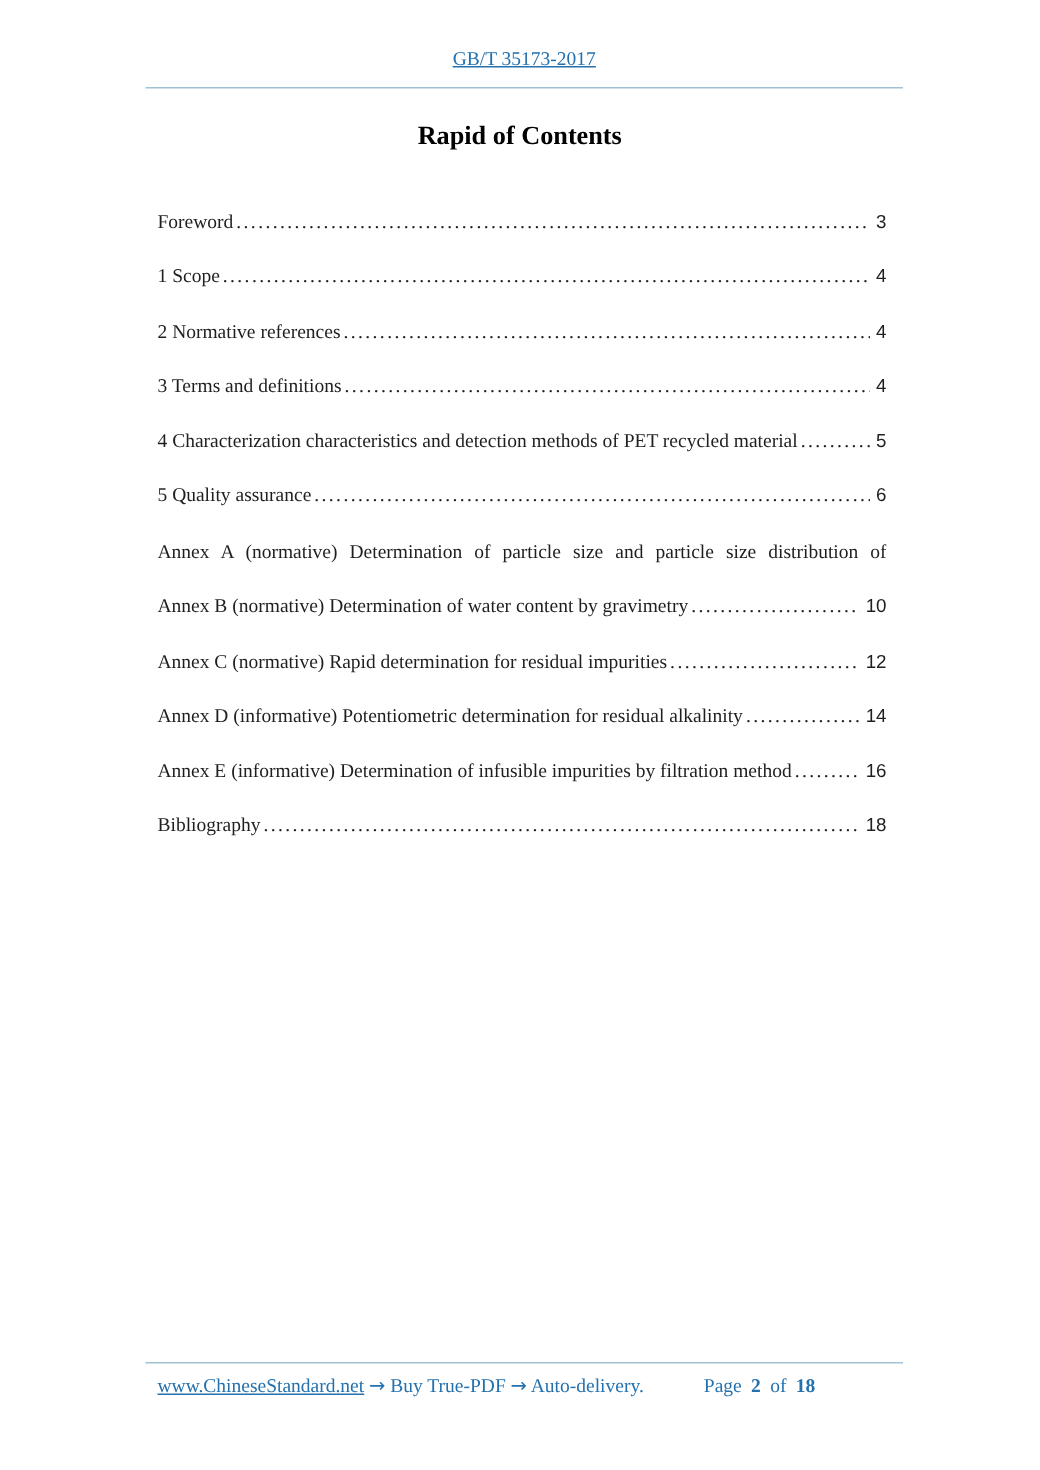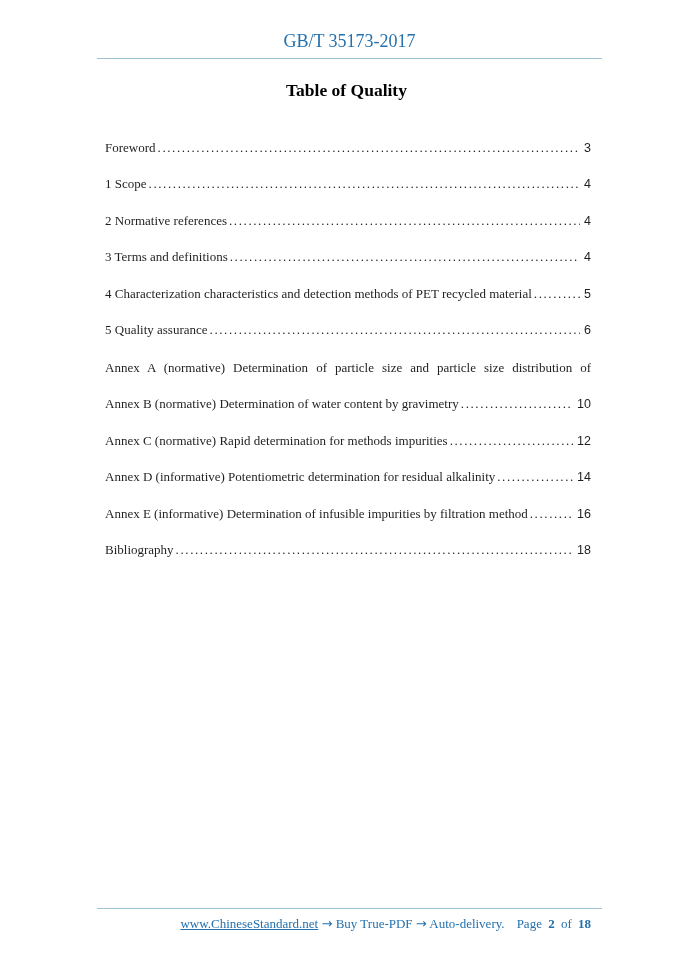--- a/index.html
+++ b/index.html
@@ -8,21 +8,21 @@
     --body:#1f1f1f;
   }
   html,body{margin:0;padding:0;}
   body{
     width:693px;height:980px;position:relative;background:#ffffff;
     font-family:"Liberation Serif", serif;color:var(--body);
     overflow:hidden;
   }
   .header-band{
     position:absolute;top:31px;left:97px;width:505px;
-    text-align:center;font-size:18px;color:var(--accent);
+    text-align:center;font-size:13px;color:var(--accent);text-decoration:underline;
   }
   .header-rule{
     position:absolute;top:58px;left:97px;width:505px;
     border-top:1px solid var(--rule);
   }
   .doc-title{
     position:absolute;top:80px;left:0;width:693px;text-align:center;
     font-size:17.5px;font-weight:bold;color:#000;
   }
   .toc{
@@ -48,35 +48,35 @@
     margin-bottom:18.4px;
     margin-top:20px;
   }
   .toc-line1::after{content:"";display:inline-block;width:100%;}
   .footer-rule{
     position:absolute;top:908px;left:97px;width:505px;
     border-top:1px solid var(--rule);
   }
   .footer{
     position:absolute;top:916px;left:105px;width:486px;
-    display:flex;justify-content:flex-end;align-items:baseline;
-    font-size:13px;color:var(--accent);
+    display:flex;justify-content:flex-start;align-items:baseline;
+    font-size:13px;color:var(--accent);gap:28px;
   }
   .footer a{color:var(--accent);text-decoration:underline;cursor:pointer;}
   .footer .arrow{font-family:"DejaVu Sans", sans-serif;font-size:13px;}
   .footer-right{word-spacing:3px;margin-left:12px;}
   .b{font-weight:bold;}
 </style>
 </head>
 <body>
 
 <div class="header-band">GB/T 35173-2017</div>
 <div class="header-rule"></div>
 
-<div class="doc-title">Table of Quality</div>
+<div class="doc-title">Rapid of Contents</div>
 
 <div class="toc">
 
   <div class="toc-row">
     <span class="toc-label">Foreword</span>
     <span class="toc-dots"></span>
     <span class="toc-page">3</span>
   </div>
 
   <div class="toc-row">
@@ -113,21 +113,21 @@
     <div class="toc-line1">Annex A (normative) Determination of particle size and particle size distribution of</div>
   </div>
 
   <div class="toc-row">
     <span class="toc-label">Annex B (normative) Determination of water content by gravimetry</span>
     <span class="toc-dots"></span>
     <span class="toc-page">10</span>
   </div>
 
   <div class="toc-row">
-    <span class="toc-label">Annex C (normative) Rapid determination for methods impurities</span>
+    <span class="toc-label">Annex C (normative) Rapid determination for residual impurities</span>
     <span class="toc-dots"></span>
     <span class="toc-page">12</span>
   </div>
 
   <div class="toc-row">
     <span class="toc-label">Annex D (informative) Potentiometric determination for residual alkalinity</span>
     <span class="toc-dots"></span>
     <span class="toc-page">14</span>
   </div>
 

